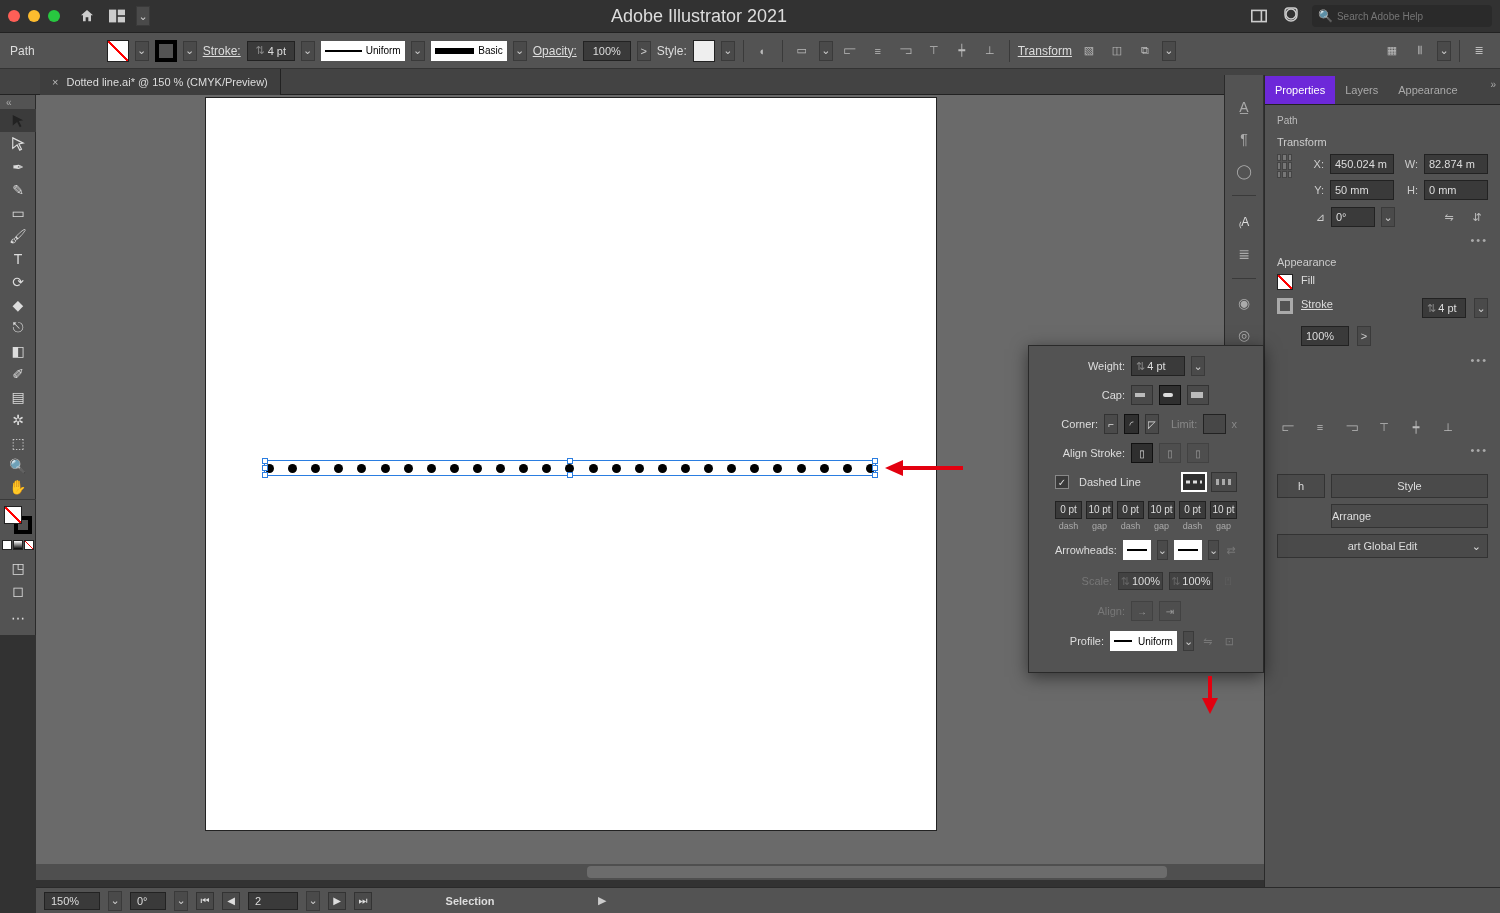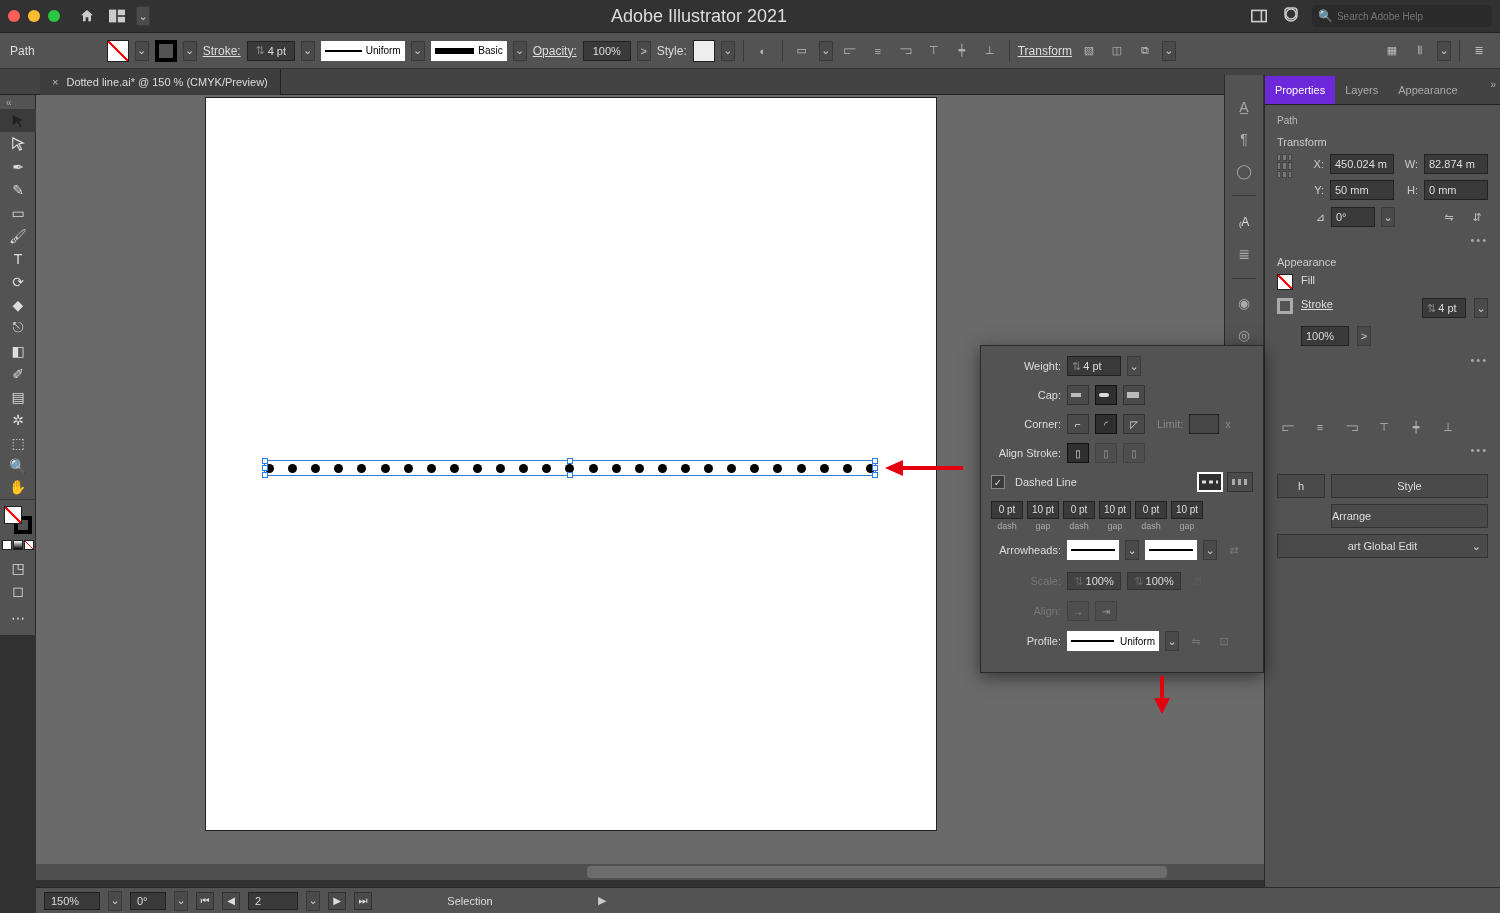--- a/index.html
+++ b/index.html
@@ -95,21 +95,21 @@
 .btn{height:24px;background:#4a4a4a;border:1px solid #333;display:flex;align-items:center;justify-content:center;flex:1;color:#ddd}
 .btn-row{display:flex;gap:6px;margin-bottom:6px}
 .gedit-btn{width:100%;height:24px;background:#4a4a4a;border:1px solid #333;display:flex;align-items:center;justify-content:center;position:relative}
 .gedit-btn .chev{position:absolute;right:6px}
 
 
 .icon-strip{position:absolute;right:236px;top:75px;width:40px;background:#535353;border-left:1px solid #2a2a2a;border-right:1px solid #333;display:flex;flex-direction:column;align-items:center;padding-top:24px;gap:16px;height:300px}
 .icon-strip .stub{font-size:14px;color:#aaa}
 
 
-.stroke-popup{position:absolute;right:236px;top:345px;width:284px;background:#535353;border:1px solid #2a2a2a;box-shadow:0 4px 16px rgba(0,0,0,.5);padding:10px 10px 12px}
+.stroke-popup{position:absolute;right:236px;top:345px;width:236px;background:#535353;border:1px solid #2a2a2a;box-shadow:0 4px 16px rgba(0,0,0,.5);padding:10px 26px 12px}
 .stroke-popup .row{display:flex;align-items:center;gap:6px;margin-bottom:9px}
 .stroke-popup .lbl{width:70px;text-align:right;color:#ddd;font-size:11px}
 .icon-btn{width:22px;height:20px;background:#4a4a4a;border:1px solid #333;display:flex;align-items:center;justify-content:center;font-size:10px}
 .icon-btn.active{background:#2f2f2f;border-color:#111}
 .dashed-check{width:14px;height:14px;border:1px solid #888;display:flex;align-items:center;justify-content:center;font-size:10px;background:#3a3a3a;margin-right:4px}
 .dashed-inputs{display:flex;gap:4px;margin-bottom:2px}
 .dash-f{width:32px;height:18px;background:#3a3a3a;border:1px solid #222;text-align:center;font-size:10px;line-height:16px}
 .dash-lbls{display:flex;gap:4px;margin-bottom:8px}
 .dash-lbl{width:32px;text-align:center;font-size:9px;color:#aaa}
 .arrow-sel{width:52px;height:20px;background:#fff;display:flex;align-items:center}
@@ -118,21 +118,21 @@
 .profile-sel{width:92px;height:20px;background:#fff;display:flex;align-items:center;justify-content:flex-end;padding:0 4px}
 .profile-sel .pline{flex:1;height:2px;background:#000;margin-right:6px}
 .profile-sel .ptxt{color:#000;font-size:10px}
 .dash-align-btn{width:26px;height:20px;background:#2f2f2f;border:1px solid #111;display:flex;align-items:center;justify-content:center}
 .dash-align-row{display:flex;gap:4px;margin-left:auto}
 
 
 .statusbar{position:absolute;left:36px;bottom:0;right:0;height:26px;background:#535353;border-top:1px solid #2a2a2a;display:flex;align-items:center;padding:0 8px;gap:8px}
 .status-f{height:18px;background:#3a3a3a;border:1px solid #222;padding:0 6px;display:flex;align-items:center;font-size:10px}
 .nav-btn{width:18px;height:18px;display:flex;align-items:center;justify-content:center;border:1px solid #333;background:#4a4a4a;font-size:10px}
-.status-sel{flex:0 0 180px;}
+.status-sel{flex:0 0 180px;font-weight:bold;}
 .status-play{margin-left:30px;color:#ccc}
 .status-spacer{flex:1}
 
 
 .panel-chev{position:absolute;top:2px;left:6px;font-size:10px;color:#aaa}
 .right-dock .chev-collapse{position:absolute;right:4px;top:4px;font-size:10px;color:#aaa}
 
 svg{display:block}
 input{background:transparent;border:none;color:#ddd;font-size:10px;width:100%;outline:none}
 </style>

